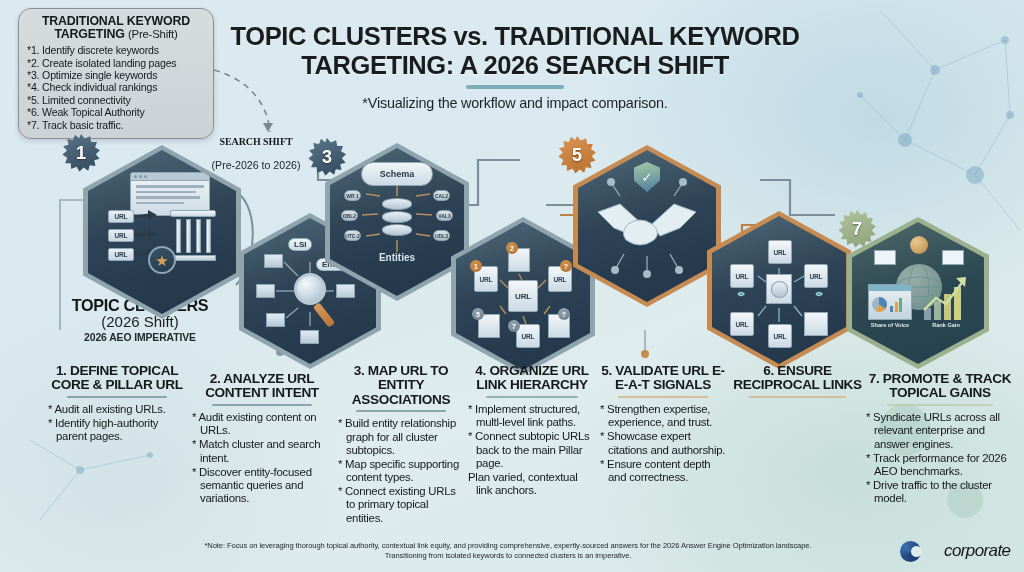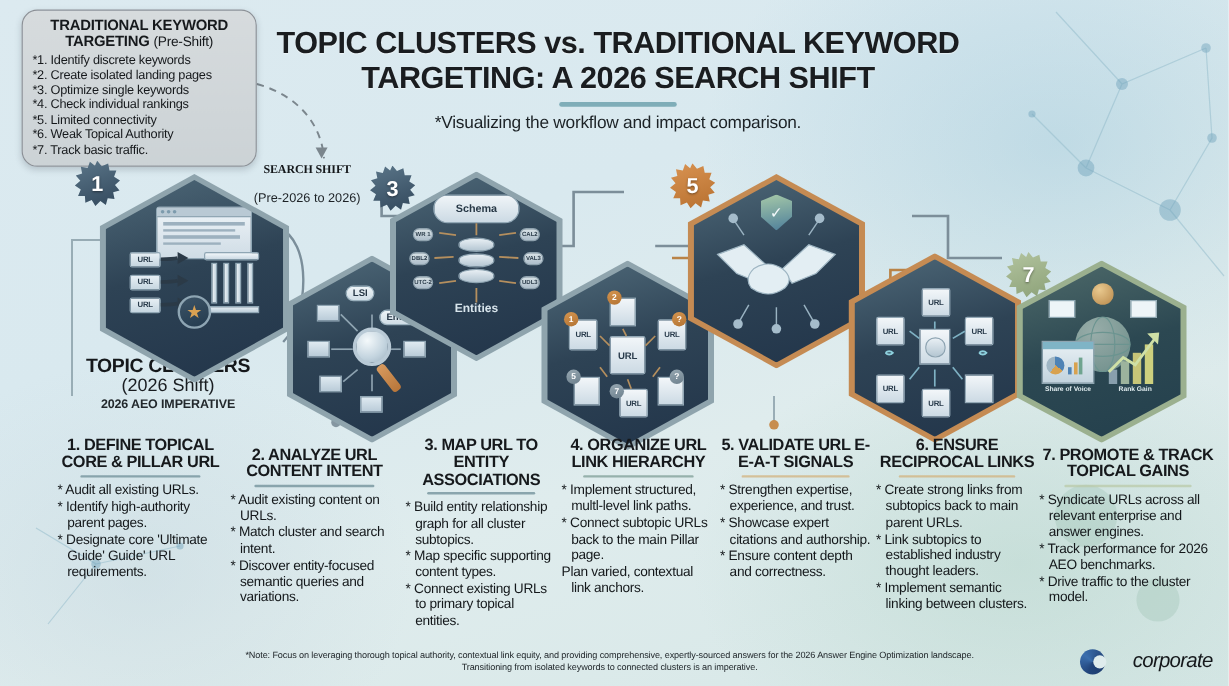--- a/index.html
+++ b/index.html
@@ -503,21 +503,20 @@
     </div>
     <div class="badge badge-sage" style="left:-14px;top:-12px;">7</div>
   </div>
 
   <div class="col" style="left:48px;width:138px;">
     <h3>1. DEFINE TOPICAL CORE &amp; PILLAR URL</h3>
     <div class="rule" style="background:#6e8d97;"></div>
     <ul>
       <li>* Audit all existing URLs.</li>
       <li>* Identify high-authority parent pages.</li>
-      <li>* Designate core 'Ultimate Guide' Guide' URL requirements.</li>
     </ul>
   </div>
 
   <div class="col" style="left:192px;top:372px;width:140px;">
     <h3>2. ANALYZE URL CONTENT INTENT</h3>
     <div class="rule" style="background:#6e8d97;"></div>
     <ul>
       <li>* Audit existing content on URLs.</li>
       <li>* Match cluster and search intent.</li>
       <li>* Discover entity-focused semantic queries and variations.</li>
@@ -550,25 +549,20 @@
     <ul>
       <li>* Strengthen expertise, experience, and trust.</li>
       <li>* Showcase expert citations and authorship.</li>
       <li>* Ensure content depth and correctness.</li>
     </ul>
   </div>
 
   <div class="col" style="left:730px;width:135px;">
     <h3>6. ENSURE RECIPROCAL LINKS</h3>
     <div class="rule" style="background:#d2b27e;"></div>
-    <ul>
-      <li>* Create strong links from subtopics back to main parent URLs.</li>
-      <li>* Link subtopics to established industry thought leaders.</li>
-      <li>* Implement semantic linking between clusters.</li>
-    </ul>
   </div>
 
   <div class="col" style="left:866px;top:372px;width:148px;">
     <h3>7. PROMOTE &amp; TRACK TOPICAL GAINS</h3>
     <div class="rule" style="background:#b9c9a8;"></div>
     <ul>
       <li>* Syndicate URLs across all relevant enterprise and answer engines.</li>
       <li>* Track performance for 2026 AEO benchmarks.</li>
       <li>* Drive traffic to the cluster model.</li>
     </ul>

